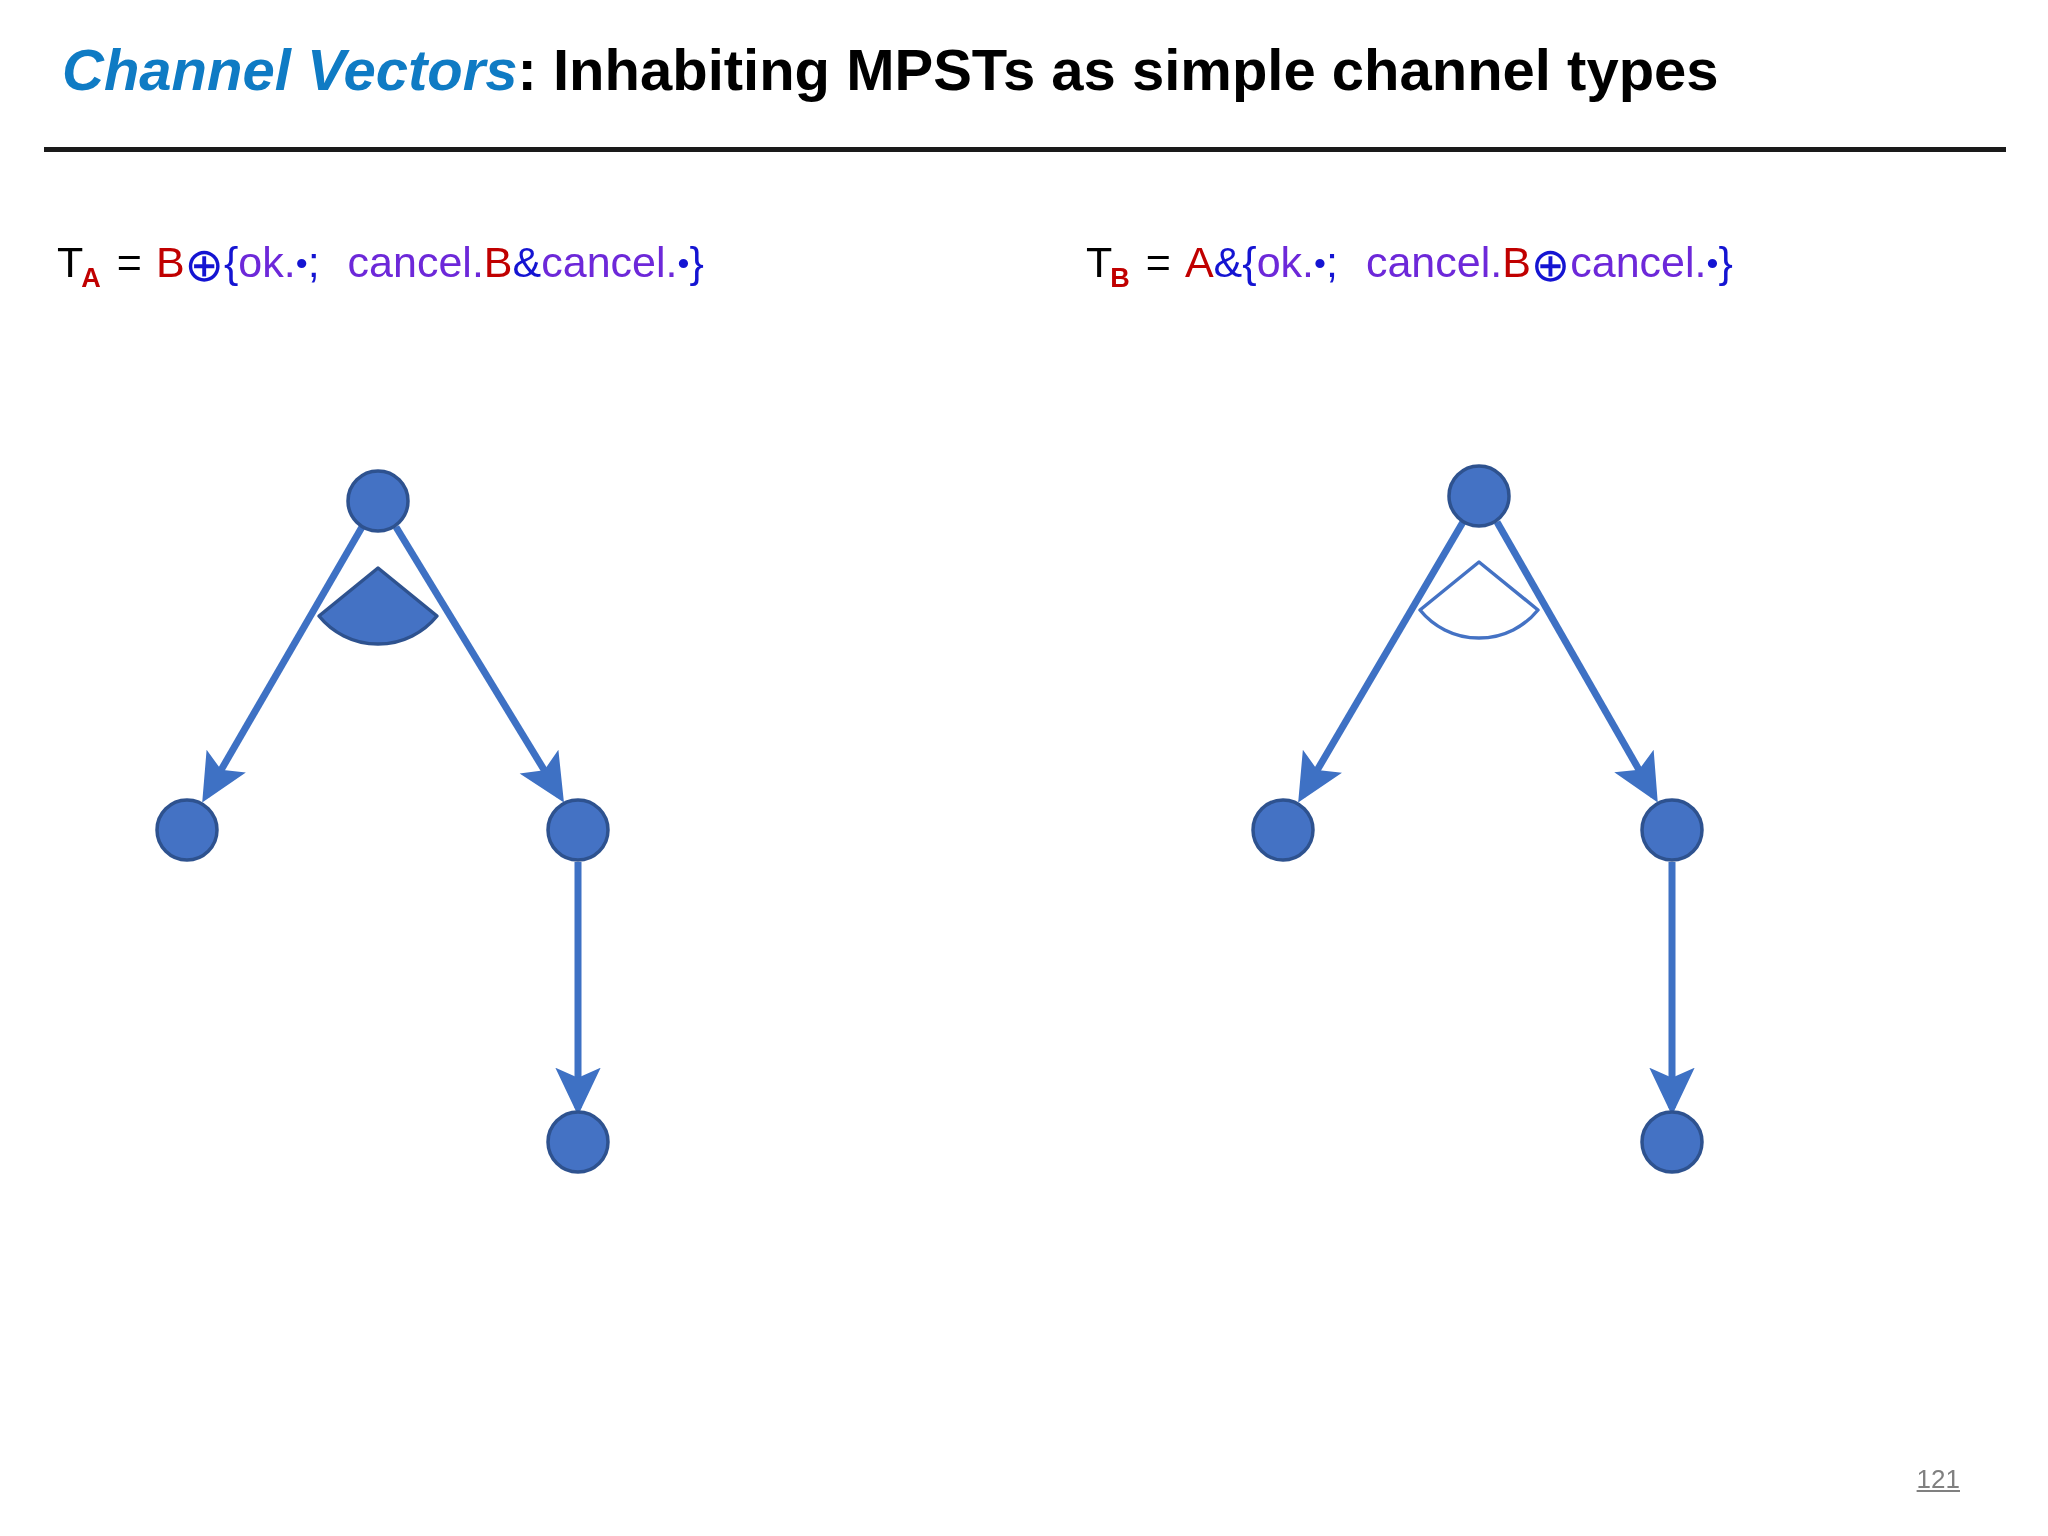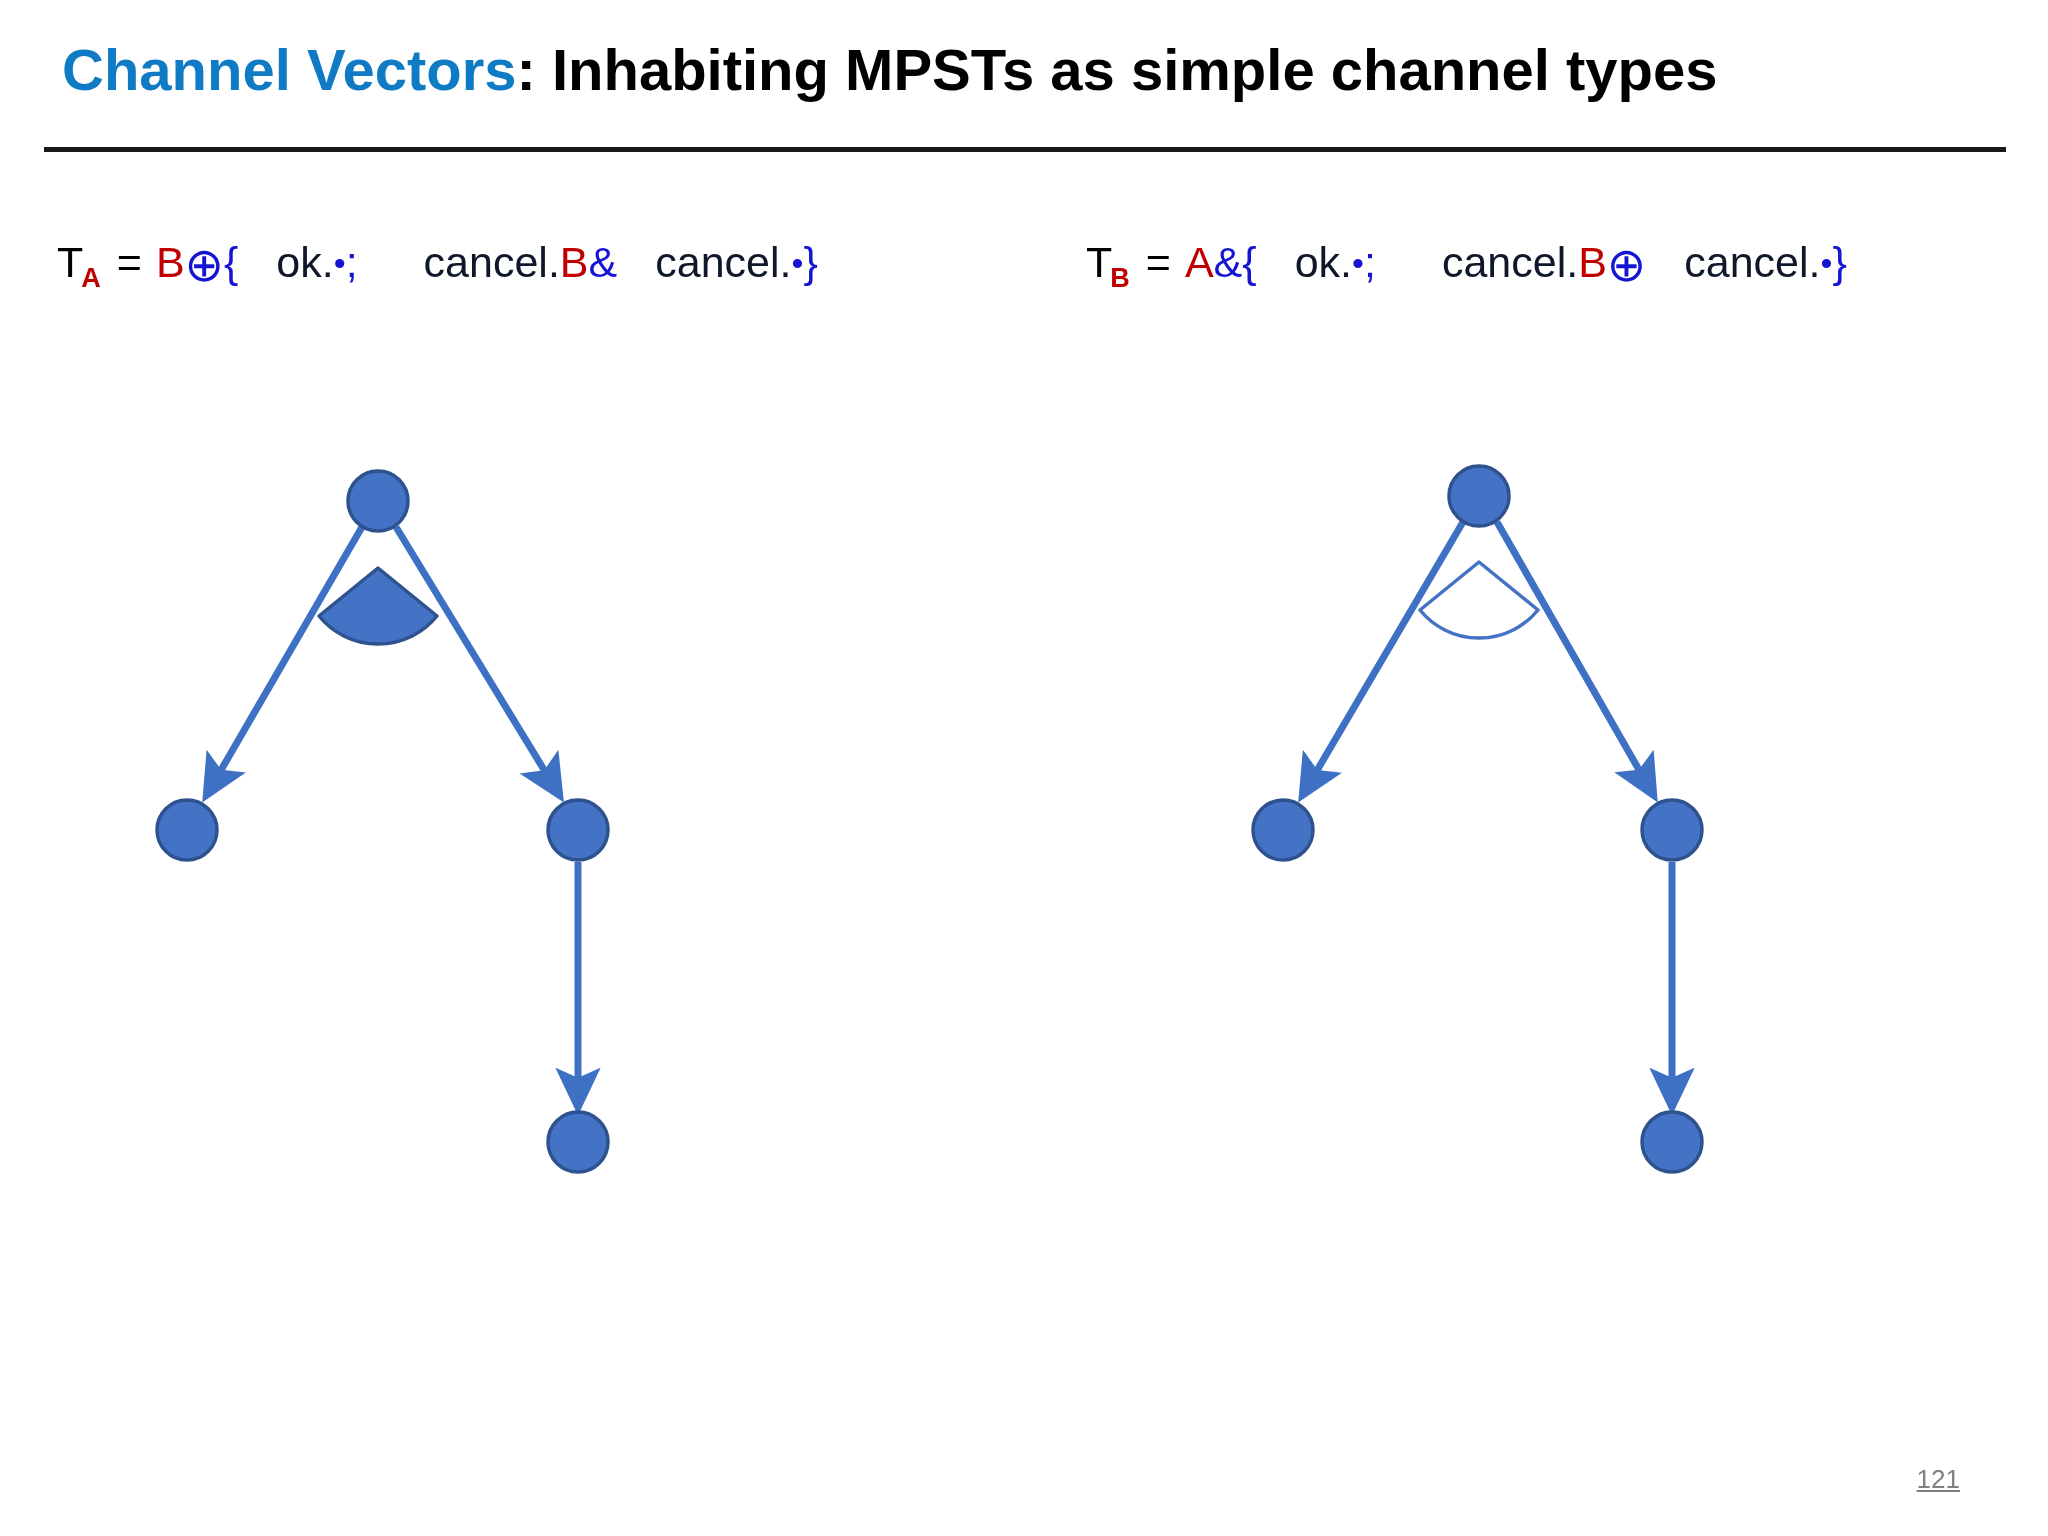--- a/index.html
+++ b/index.html
@@ -24,20 +24,21 @@
     top: 34px;
     width: 1940px;
     font-size: 58px;
     line-height: 72px;
     font-weight: 700;
     color: #000000;
     white-space: nowrap;
   }
   #slide-title .title-accent {
     color: #0F7BC4;
+    font-style: italic;
     font-weight: 700;
   }
   #title-rule {
     position: absolute;
     left: 44px;
     top: 147px;
     width: 1962px;
     height: 5px;
     background: #1a1a1a;
   }
@@ -50,21 +51,21 @@
     line-height: 58px;
     white-space: nowrap;
     color: #3F5622;
   }
   #formula-a { left: 57px; }
   #formula-b { left: 1086px; }
 
   .tok-black { color: #000000; }
   .tok-red   { color: #C00000; }
   .tok-blue  { color: #1414D2; }
-  .tok-green { color: #0f172a; margin-left: 38px; }
+  .tok-green { color: #6d28d9; }
 
   .sub {
     font-size: 27px;
     font-weight: 700;
     vertical-align: baseline;
     position: relative;
     top: 10px;
     left: -2px;
   }
   .oplus {

